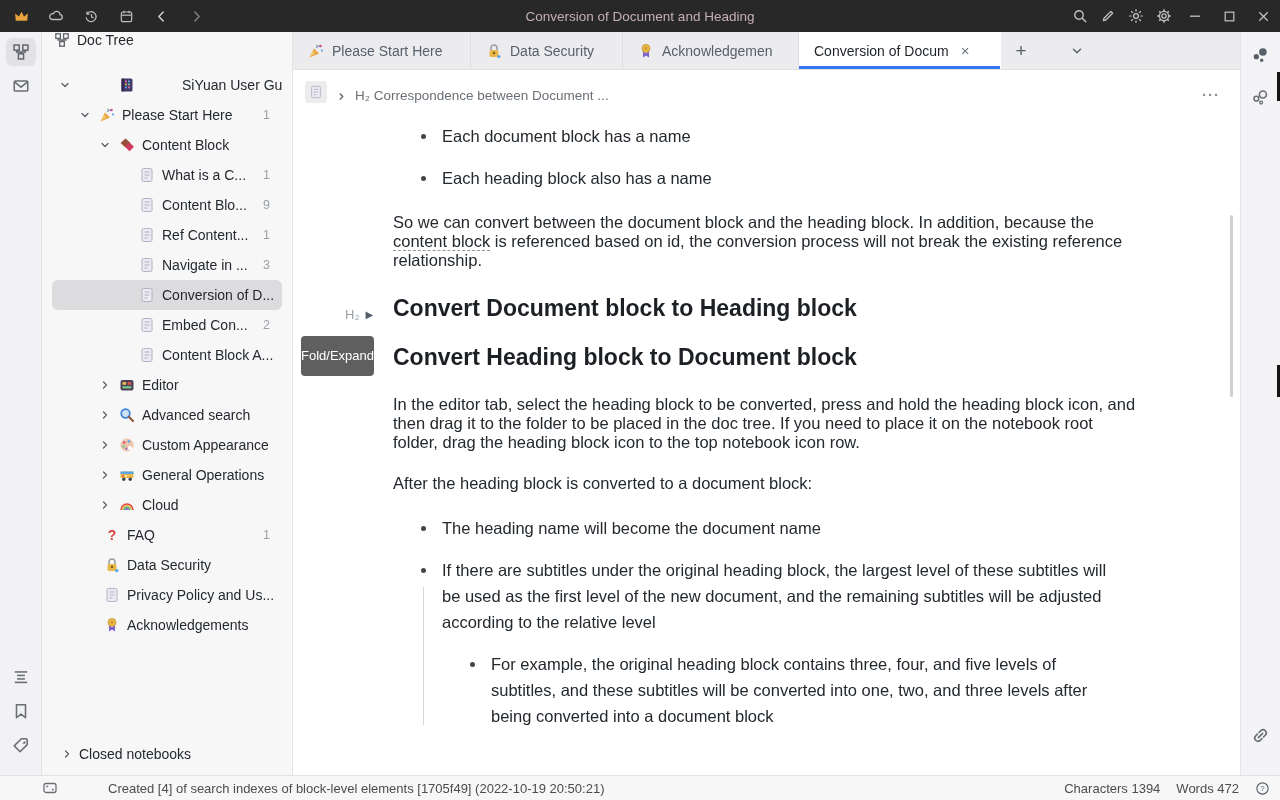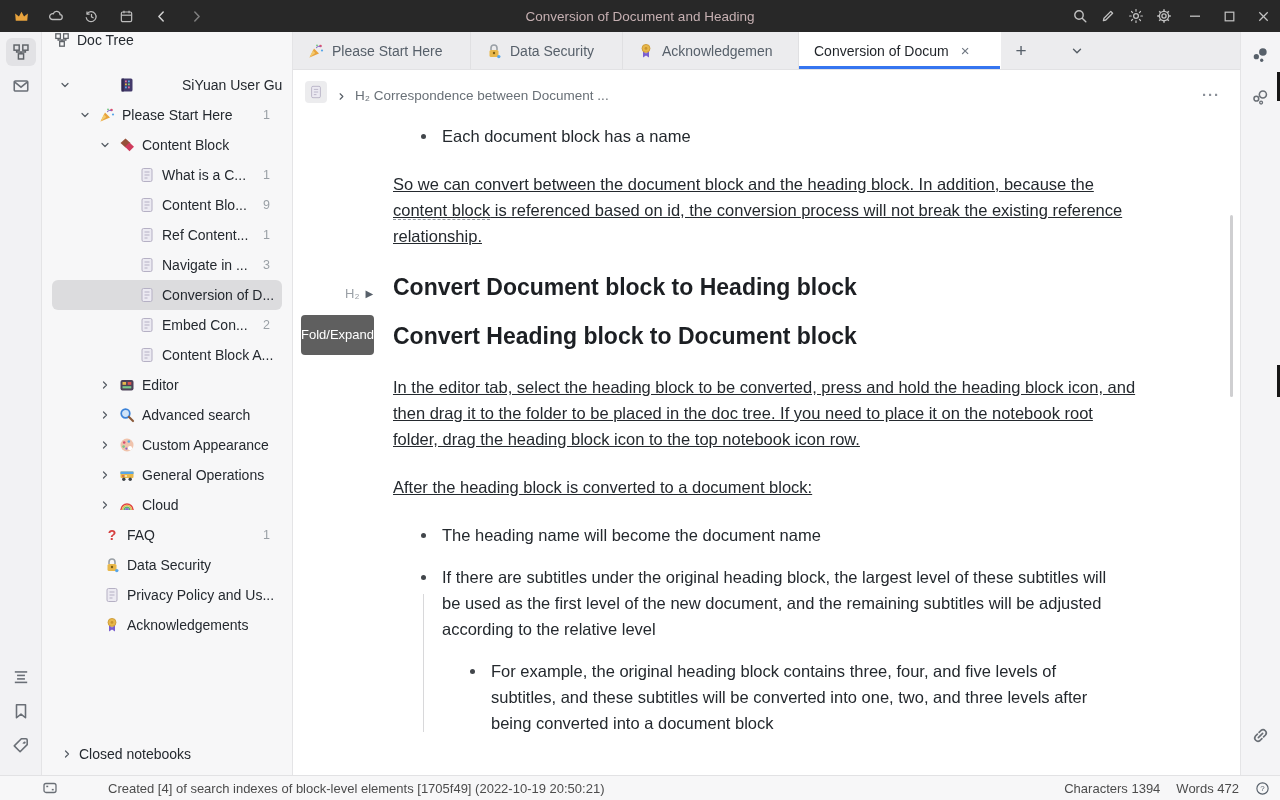--- a/index.html
+++ b/index.html
@@ -54,21 +54,21 @@
   .bc-text { color: #697077; font-size: 13.5px; white-space: nowrap; }
   .bc-more { margin-left: auto; color: #8a8f98; font-size: 15px; font-weight: bold; letter-spacing: 1px; padding-right: 8px; }
 
   
   .editor { flex: 1; overflow: hidden; padding: 4px 100px 0 100px; font-size: 16.5px; color: #24292e; position: relative; }
   .doc { max-width: 748px; }
   .doc ul { list-style: none; padding-left: 33px; margin: 8px 16px 10px; }
   .doc li { position: relative; margin: 16px 0; line-height: 26px; }
   .doc li::before { content: ""; position: absolute; left: -21px; top: 10.5px; width: 5px; height: 5px; border-radius: 50%; background: #42464b; }
   .doc li.has-guide::after { content: ""; position: absolute; left: -19px; top: 30px; bottom: 4px; width: 1px; background: #d8d8da; }
-  .doc p { margin: 22px 0; line-height: 26px; text-decoration: underline; }
+  .doc p { margin: 22px 0; line-height: 19px; }
   .doc h2 { font-size: 23px; font-weight: 700; color: #1c1f23; line-height: 32px; position: relative; margin: 18px 0 0; }
   .doc h2.second { margin-top: 17px; }
   .blockref { border-bottom: 1px dashed #8f959c; }
   .gutter { position: absolute; left: -48px; top: 7px; display: flex; align-items: center; gap: 6px; font-size: 13px; font-weight: 400; color: #9aa0a6; }
   .fold-arrow { font-size: 10px; color: #57606a; }
   .tooltip { position: absolute; left: -92px; top: 44px; background: #5f5f5f; color: #fff; font-size: 13px; font-weight: 400; padding: 4px 0; border-radius: 4px; white-space: nowrap; z-index: 5; }
 
   .dock-right { width: 40px; background: #f4f4f6; border-left: 1px solid #e4e4e6; display: flex; flex-direction: column; align-items: center; padding: 9px 0 12px; }
   .dock-right .dock-btn { margin-bottom: 14px; }
 
@@ -625,20 +625,21 @@
           </span>
         <span class="bc-text">H₂ Correspondence between Document ...</span>
         <span class="bc-more">···</span>
       </div>
 
       <div class="editor">
         <div class="doc">
 
           <ul>
             <li>Each document block has a name</li>
+            <li>Each heading block also has a name</li>
           </ul>
 
           <p><span>So we can convert between the document block and the heading block. In addition, because the </span><span class="blockref">content block</span><span> is referenced based on id, the conversion process will not break the existing reference relationship.</span></p>
 
           <h2>
             <span class="gutter">
               <span>H₂</span>
               <span class="fold-arrow">▶</span>
             </span>
             <span>Convert Document block to Heading block</span>

